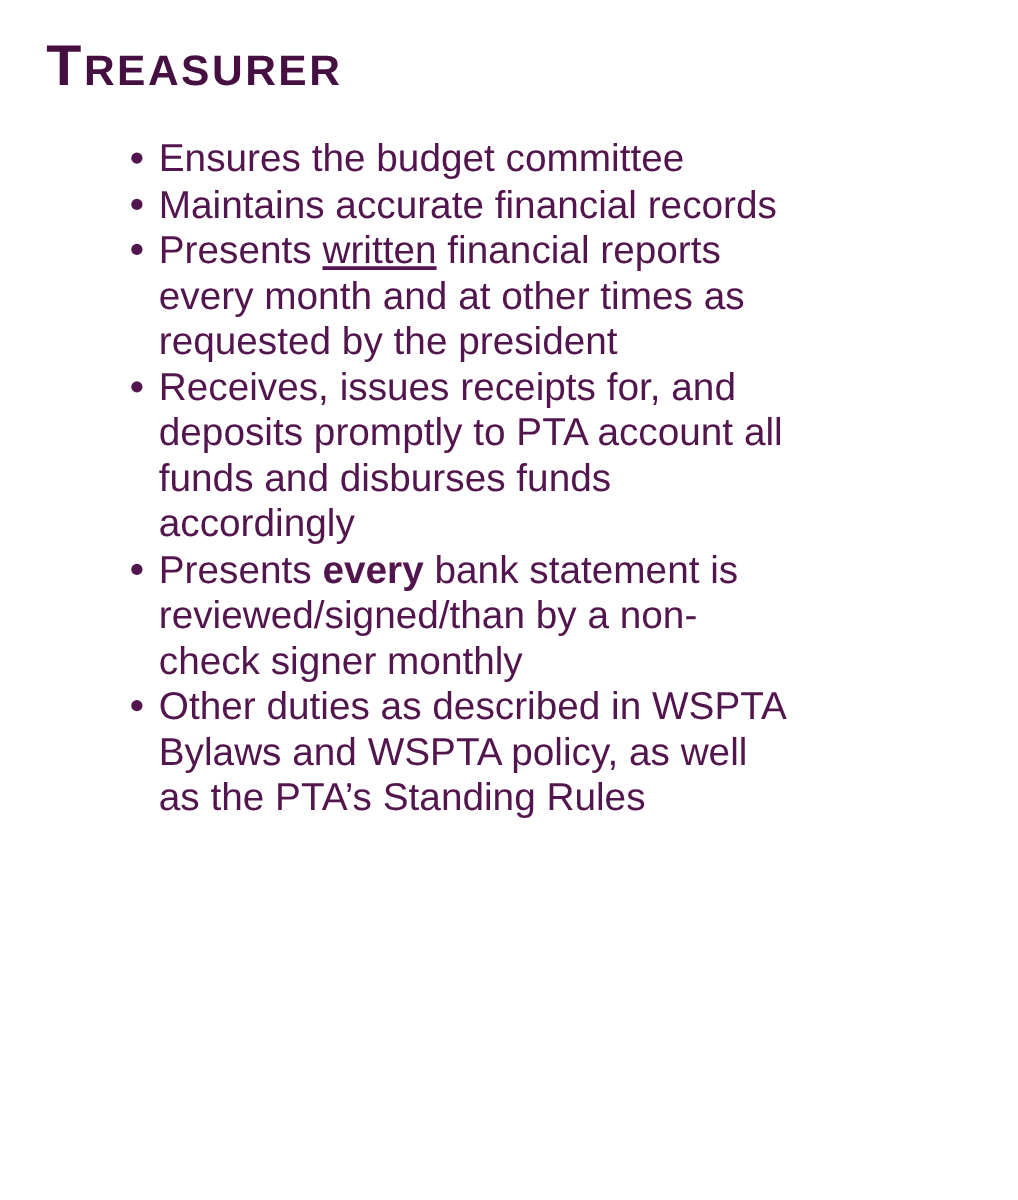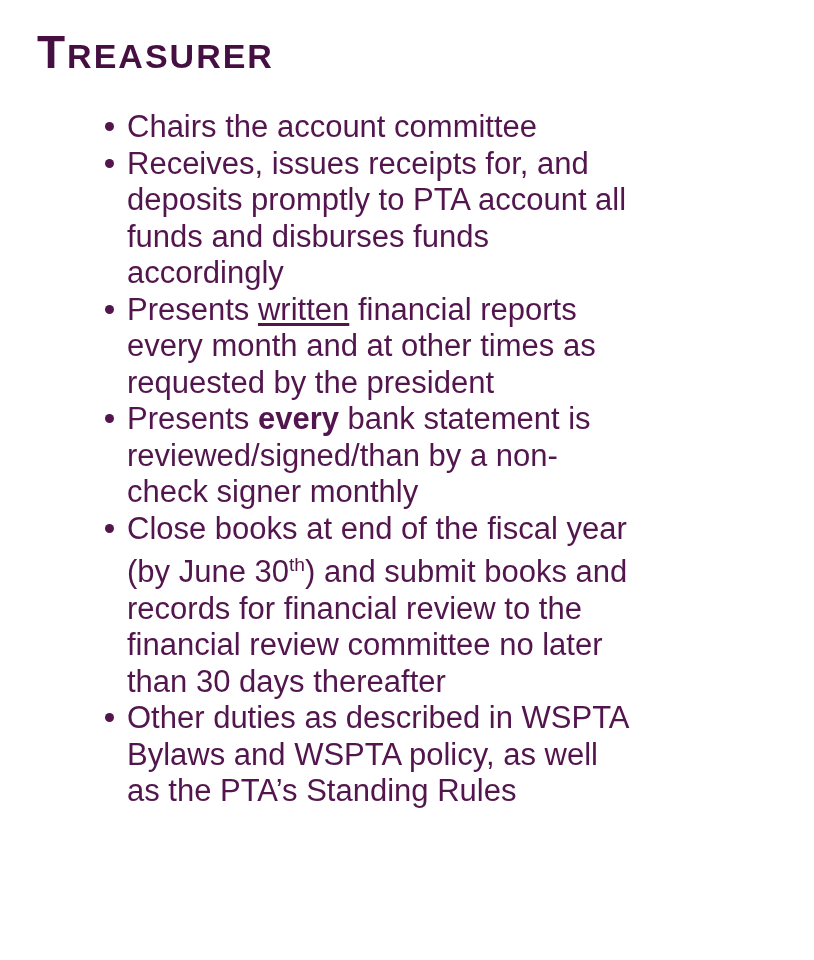--- a/index.html
+++ b/index.html
@@ -65,20 +65,20 @@
   ul.duties li strong { font-weight: 700; margin-top: 36px; }
   ul.duties li u { text-decoration: underline; text-underline-offset: 3px; }
   ul.duties li sup { font-size: 0.62em; vertical-align: super; }
 </style>
 </head>
 <body>
 
 <main class="slide">
   <h1 class="title">Treasurer</h1>
   <ul class="duties">
-      <li><span>Chairs the account committee</span></li>
+      <li><span>Ensures the budget committee</span></li>
+      <li><span>Maintains accurate financial records</span></li>
+      <li><span>Presents </span><u>written</u><span> financial reports every month and at other times as requested by the president</span></li>
       <li><span>Receives, issues receipts for, and deposits promptly to PTA account all funds and disburses funds accordingly</span></li>
-      <li><span>Presents </span><u>written</u><span> financial reports every month and at other times as requested by the president</span></li>
       <li><span>Presents </span><strong>every</strong><span> bank statement is reviewed/signed/than by a non-check signer monthly</span></li>
-      <li><span>Close books at end of the fiscal year (by June 30</span><sup>th</sup><span>) and submit books and records for financial review to the financial review committee no later than 30 days thereafter</span></li>
       <li><span>Other duties as described in WSPTA Bylaws and WSPTA policy, as well as the PTA’s Standing Rules</span></li>
     </ul>
 </main>
 
 </body></html>

